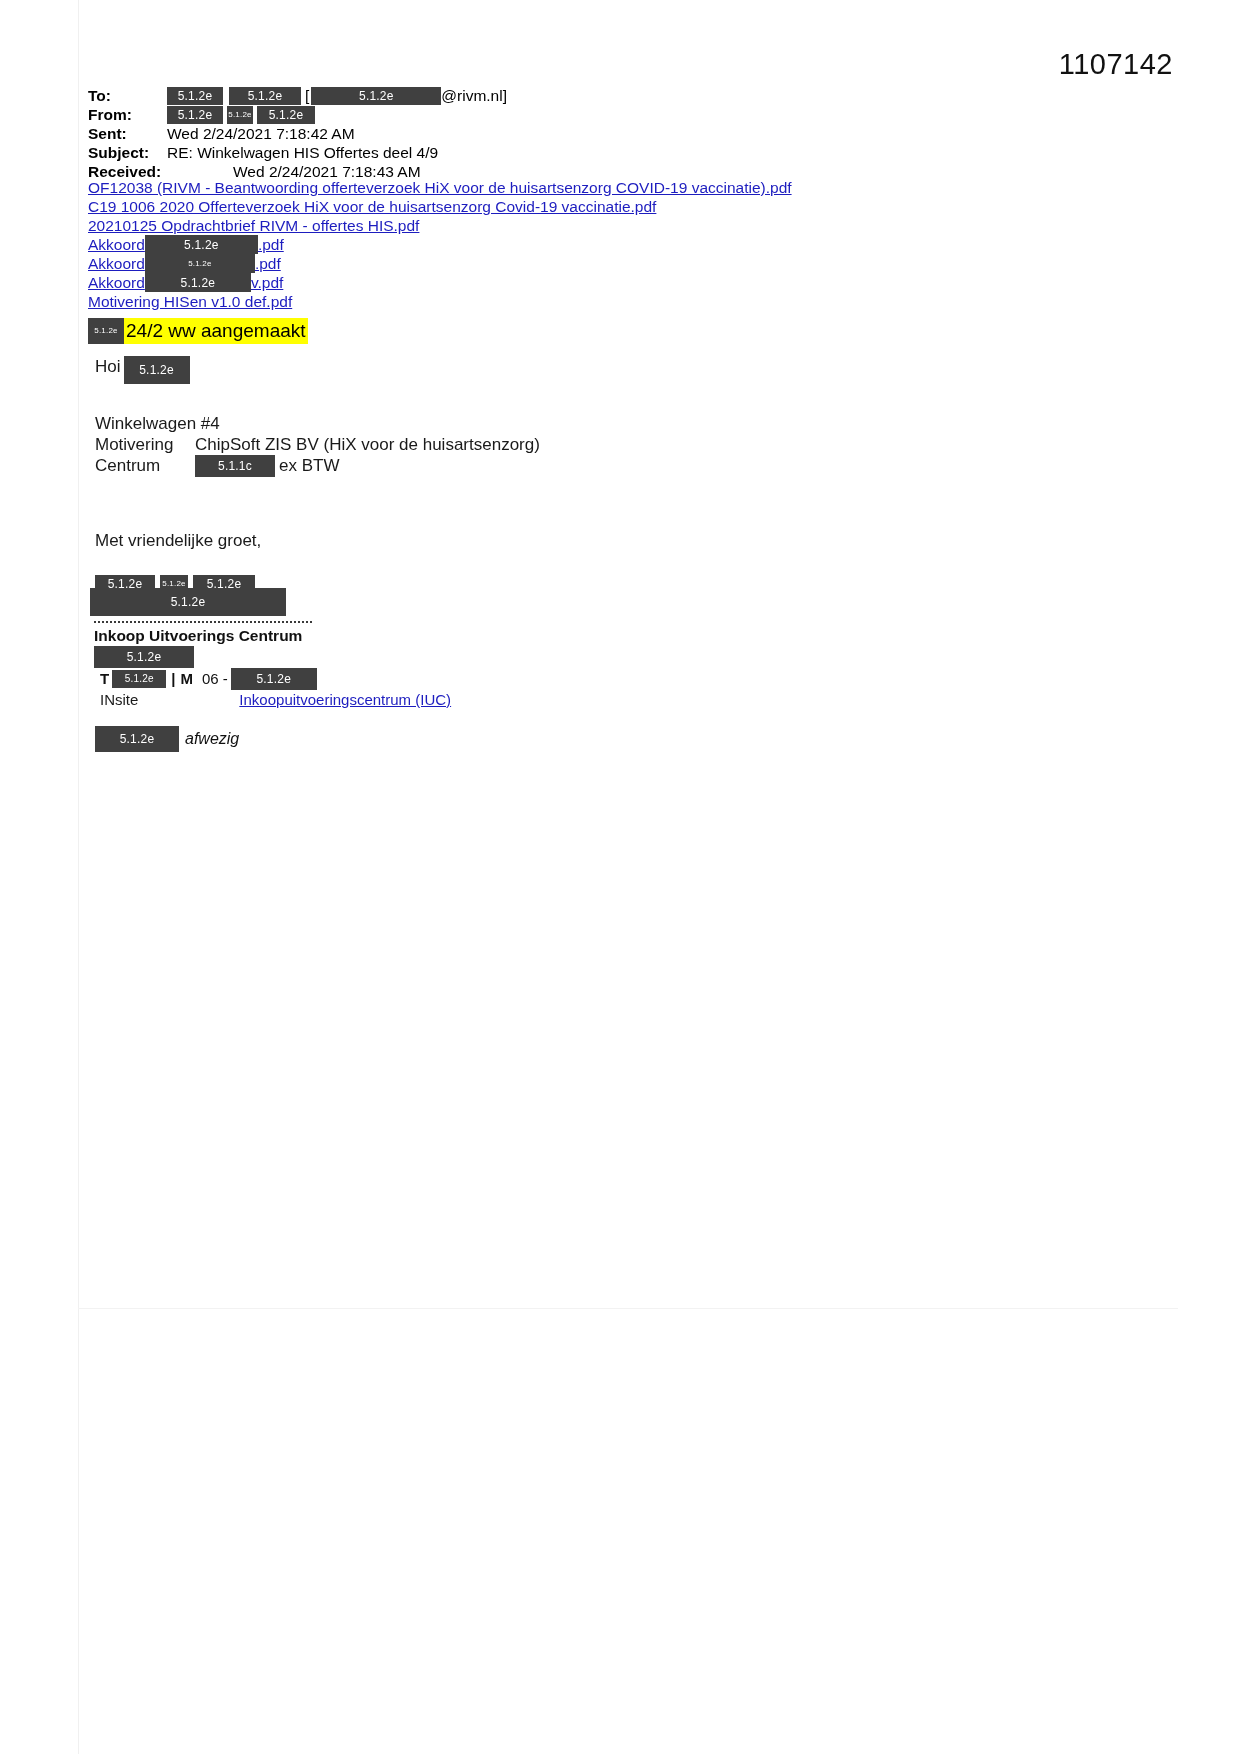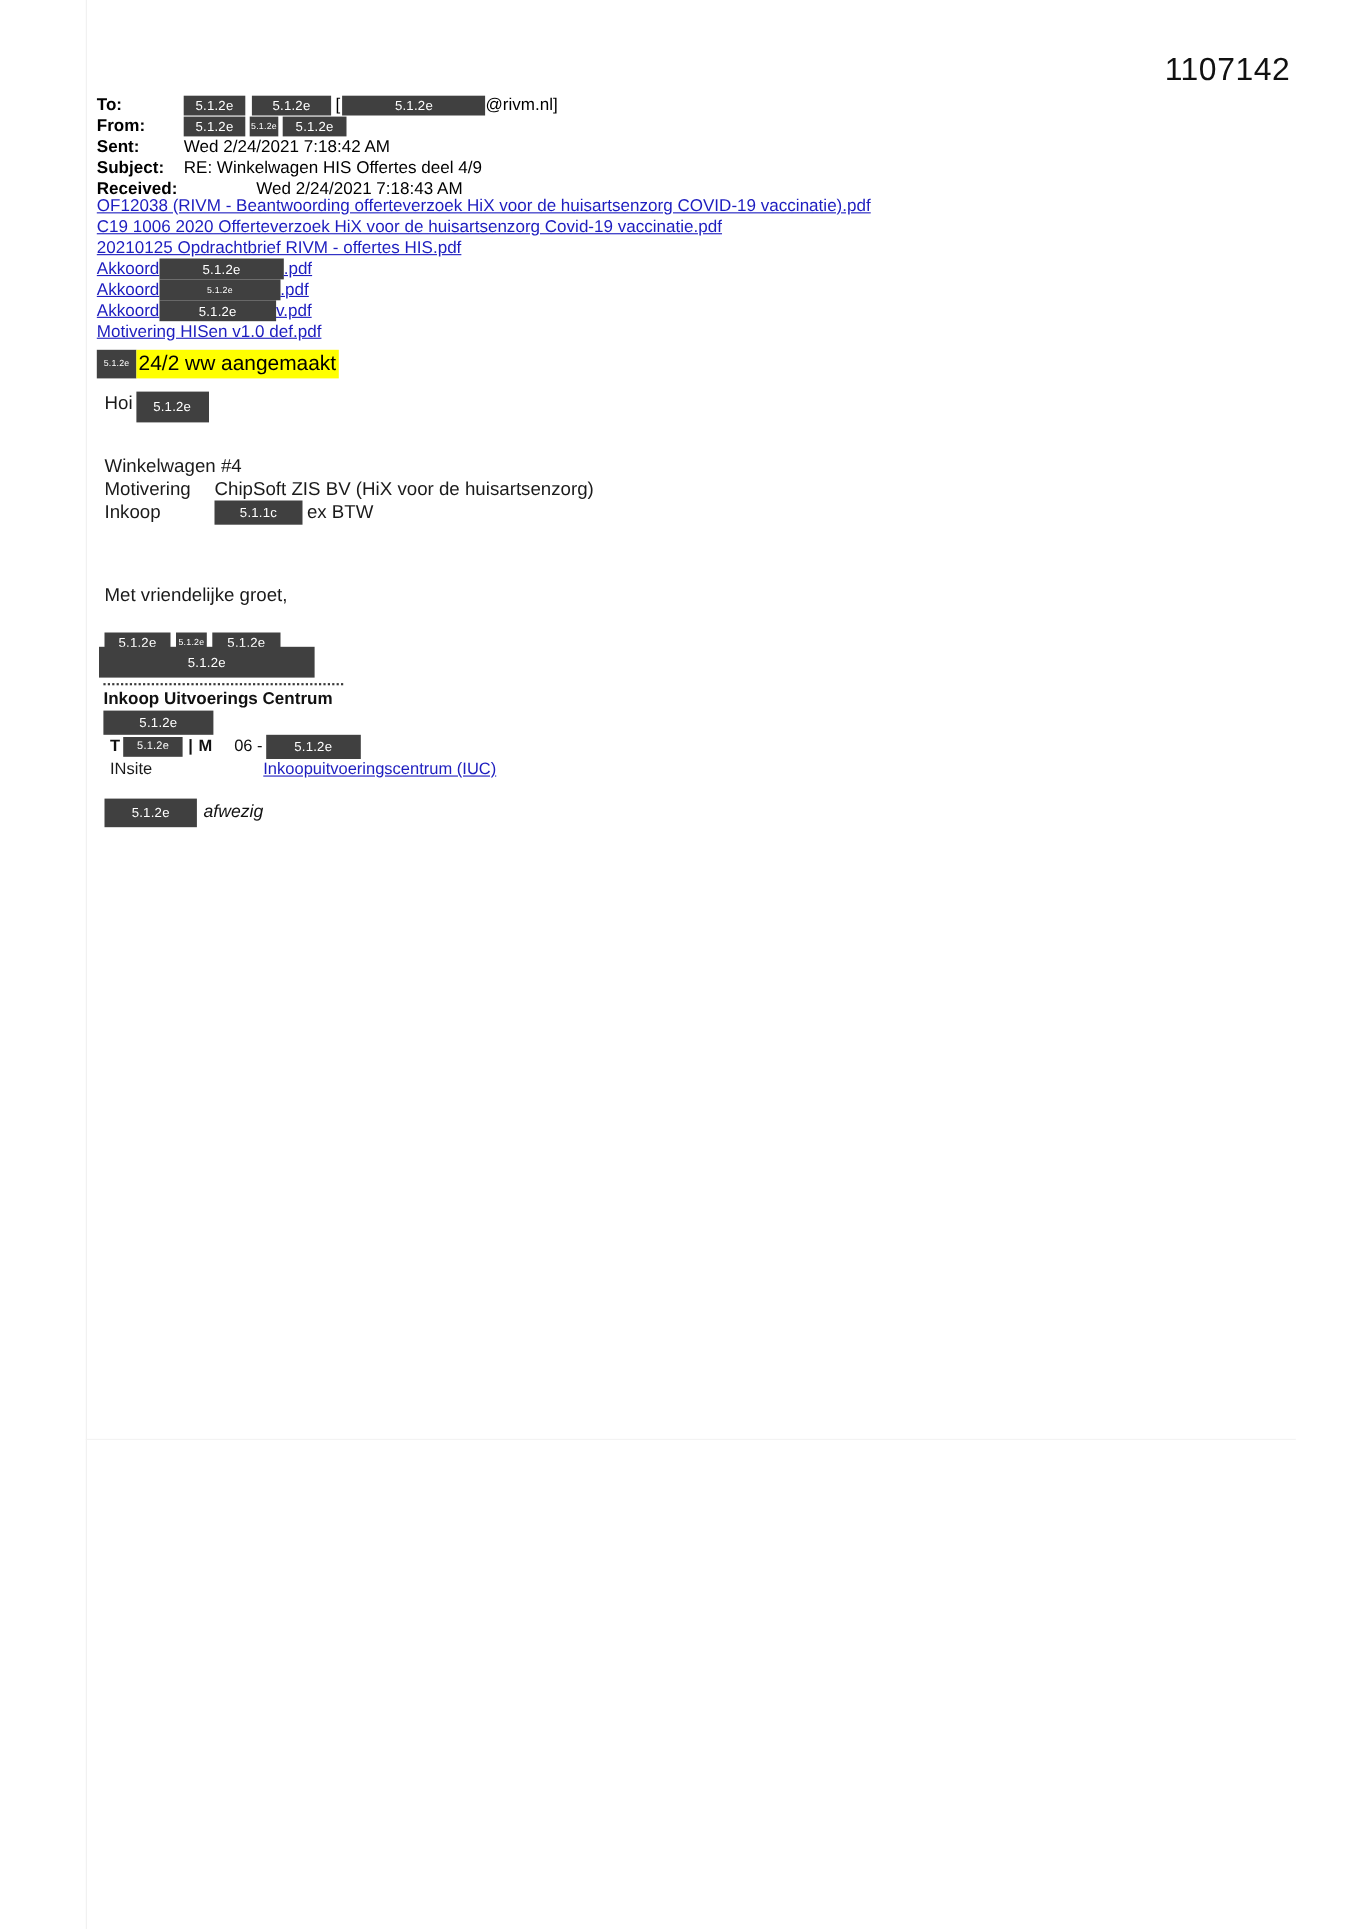--- a/index.html
+++ b/index.html
@@ -356,21 +356,21 @@
     <div class="body-line">
       <span>Winkelwagen #4</span>
     </div>
 
     <div class="body-line">
       <span class="lbl-col">Motivering</span>
       <span>ChipSoft ZIS BV (HiX voor de huisartsenzorg)</span>
     </div>
 
     <div class="body-line">
-      <span class="lbl-col">Inkoop</span>
+      <span class="lbl-col">Centrum</span>
       <span class="redact" style="width:80px;height:22px;">5.1.1c</span>
       <span style="margin-left:4px;">ex BTW</span>
     </div>
 
   </div>
 
   <div class="sig-block">
 
     <div class="body-line" style="padding-left:5px;">
       <span>Met vriendelijke groet,</span>
@@ -395,21 +395,21 @@
 
     <div style="padding-left:4px;">
       <span class="redact" style="width:100px;height:22px;">5.1.2e</span>
     </div>
 
     <div class="contact-line" style="padding-left:10px;">
       <b>T</b>
       <span class="redact sm" style="width:54px;height:18px;margin-left:3px;">5.1.2e</span>
       <b style="margin:0 5px;">|</b>
       <b>M</b>
-      <span style="margin-left:20px;">06 -</span>
+      <span style="margin-left:9px;">06 -</span>
       <span class="redact" style="width:86px;height:22px;margin-left:3px;">5.1.2e</span>
     </div>
 
     <div class="contact-line" style="padding-left:10px;gap:48px;">
       <span class="insite-label">INsite</span>
       <span style="display:inline-block;width:5px;"></span>
       <span class="insite-link">Inkoopuitvoeringscentrum (IUC)</span>
     </div>
 
     <div class="absent-line" style="padding-left:5px;">

